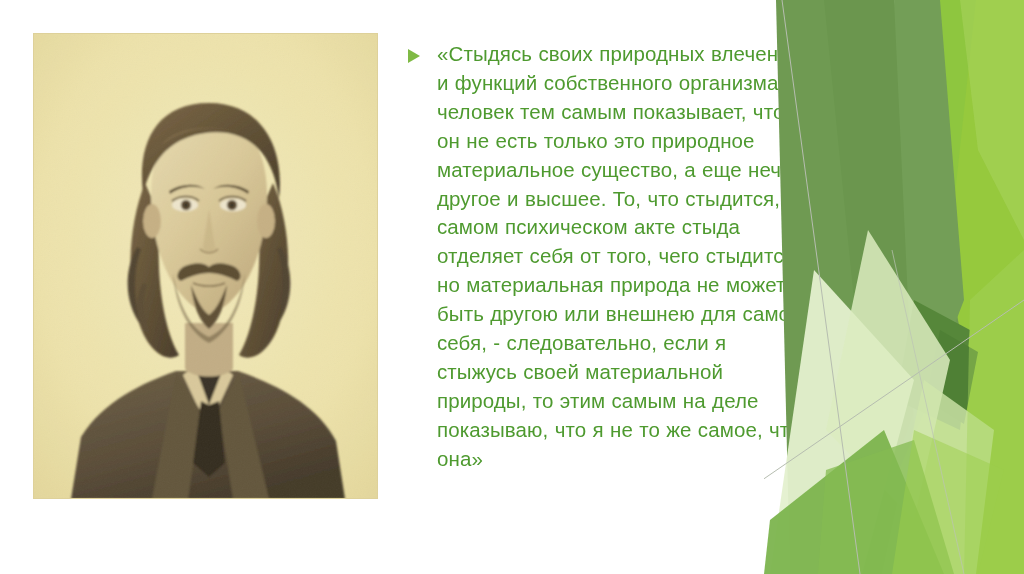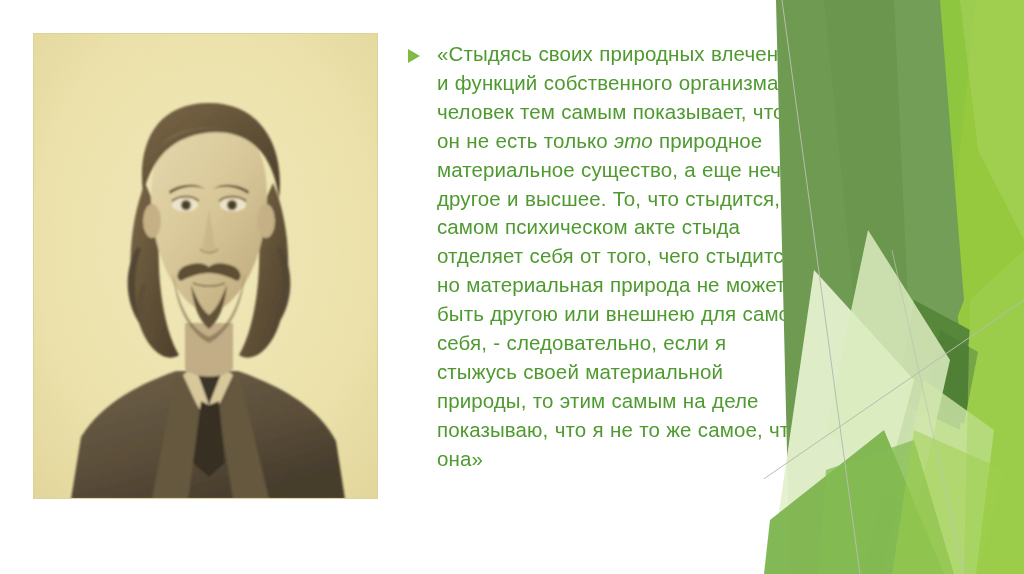--- a/index.html
+++ b/index.html
@@ -66,21 +66,20 @@
   }
   .quote-text {
     margin: 0;
     font-size: 20.5px;
     line-height: 28.9px;
     color: #4e9a2f;
     letter-spacing: 0.1px;
     word-spacing: 0.5px;
   }
   .quote-text .em {
-    font-style: italic;
   }
 </style>
 </head>
 <body>
 
 <div class="slide">
 
   <div class="photo-frame">
     <svg class="photo-svg" viewBox="0 0 345 466" preserveAspectRatio="xMidYMid slice">
       <defs>

